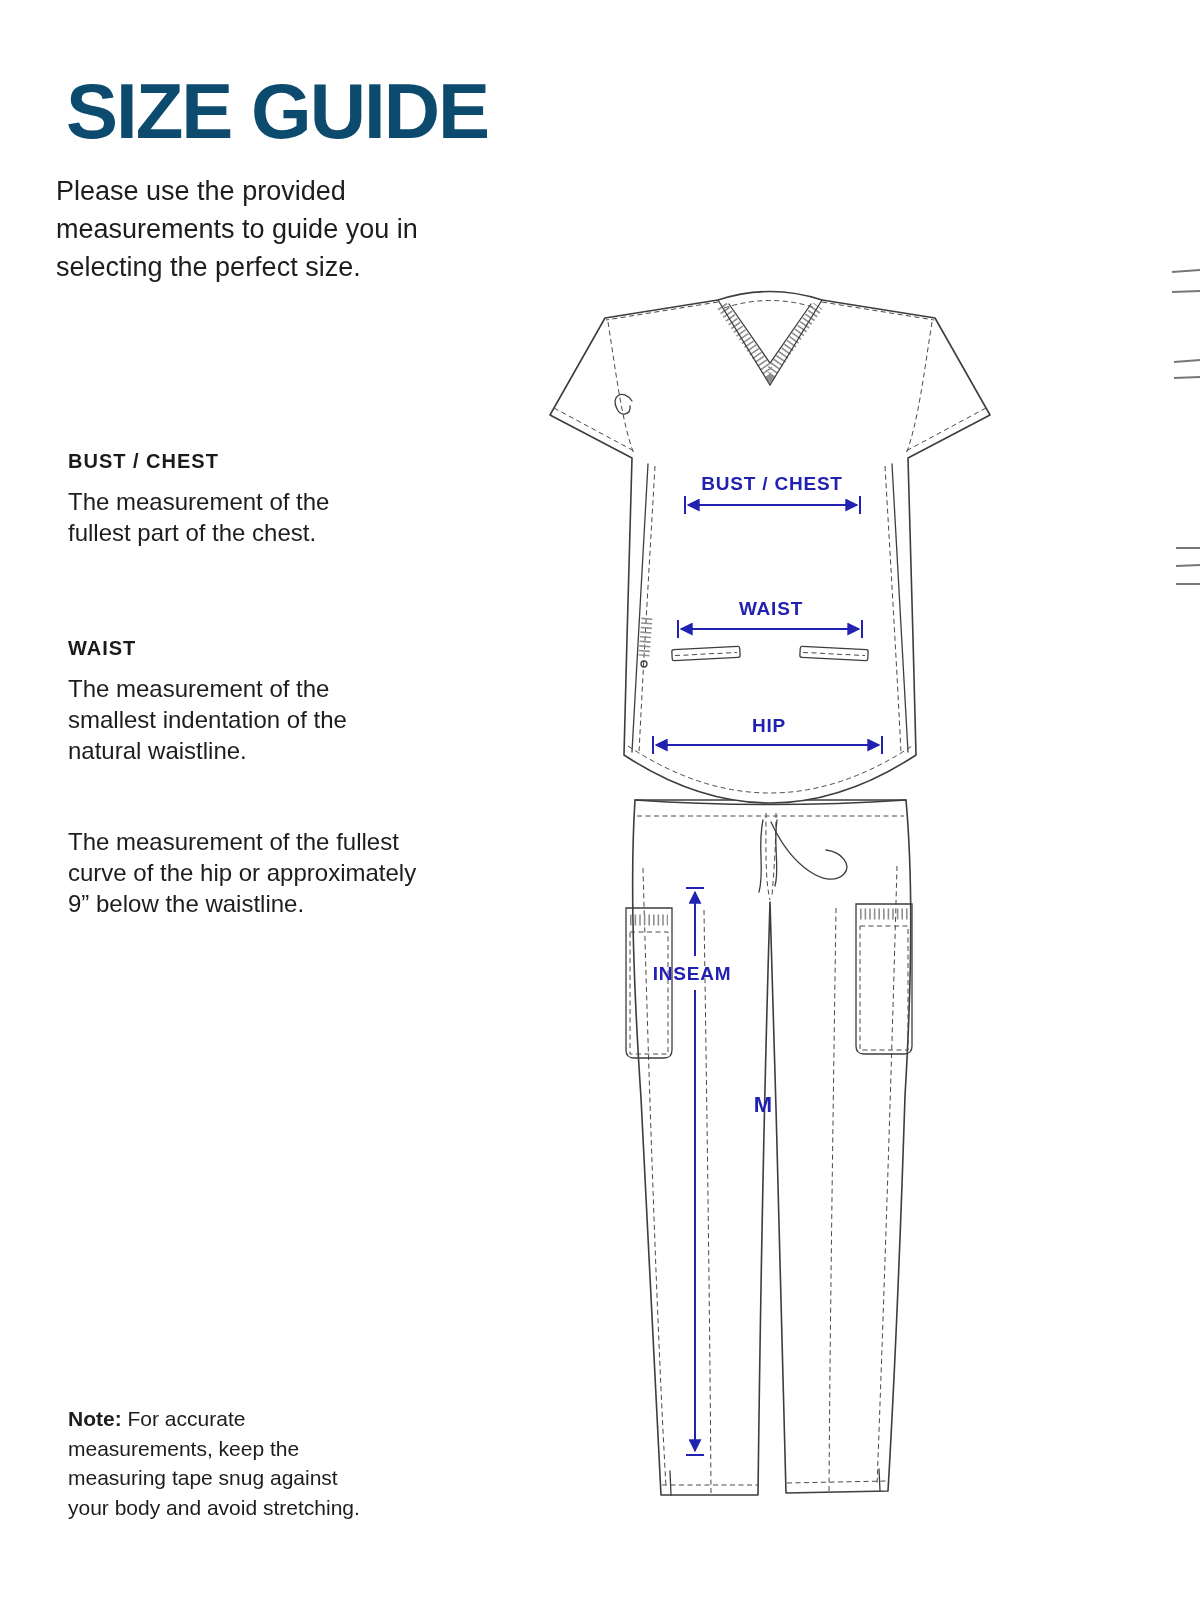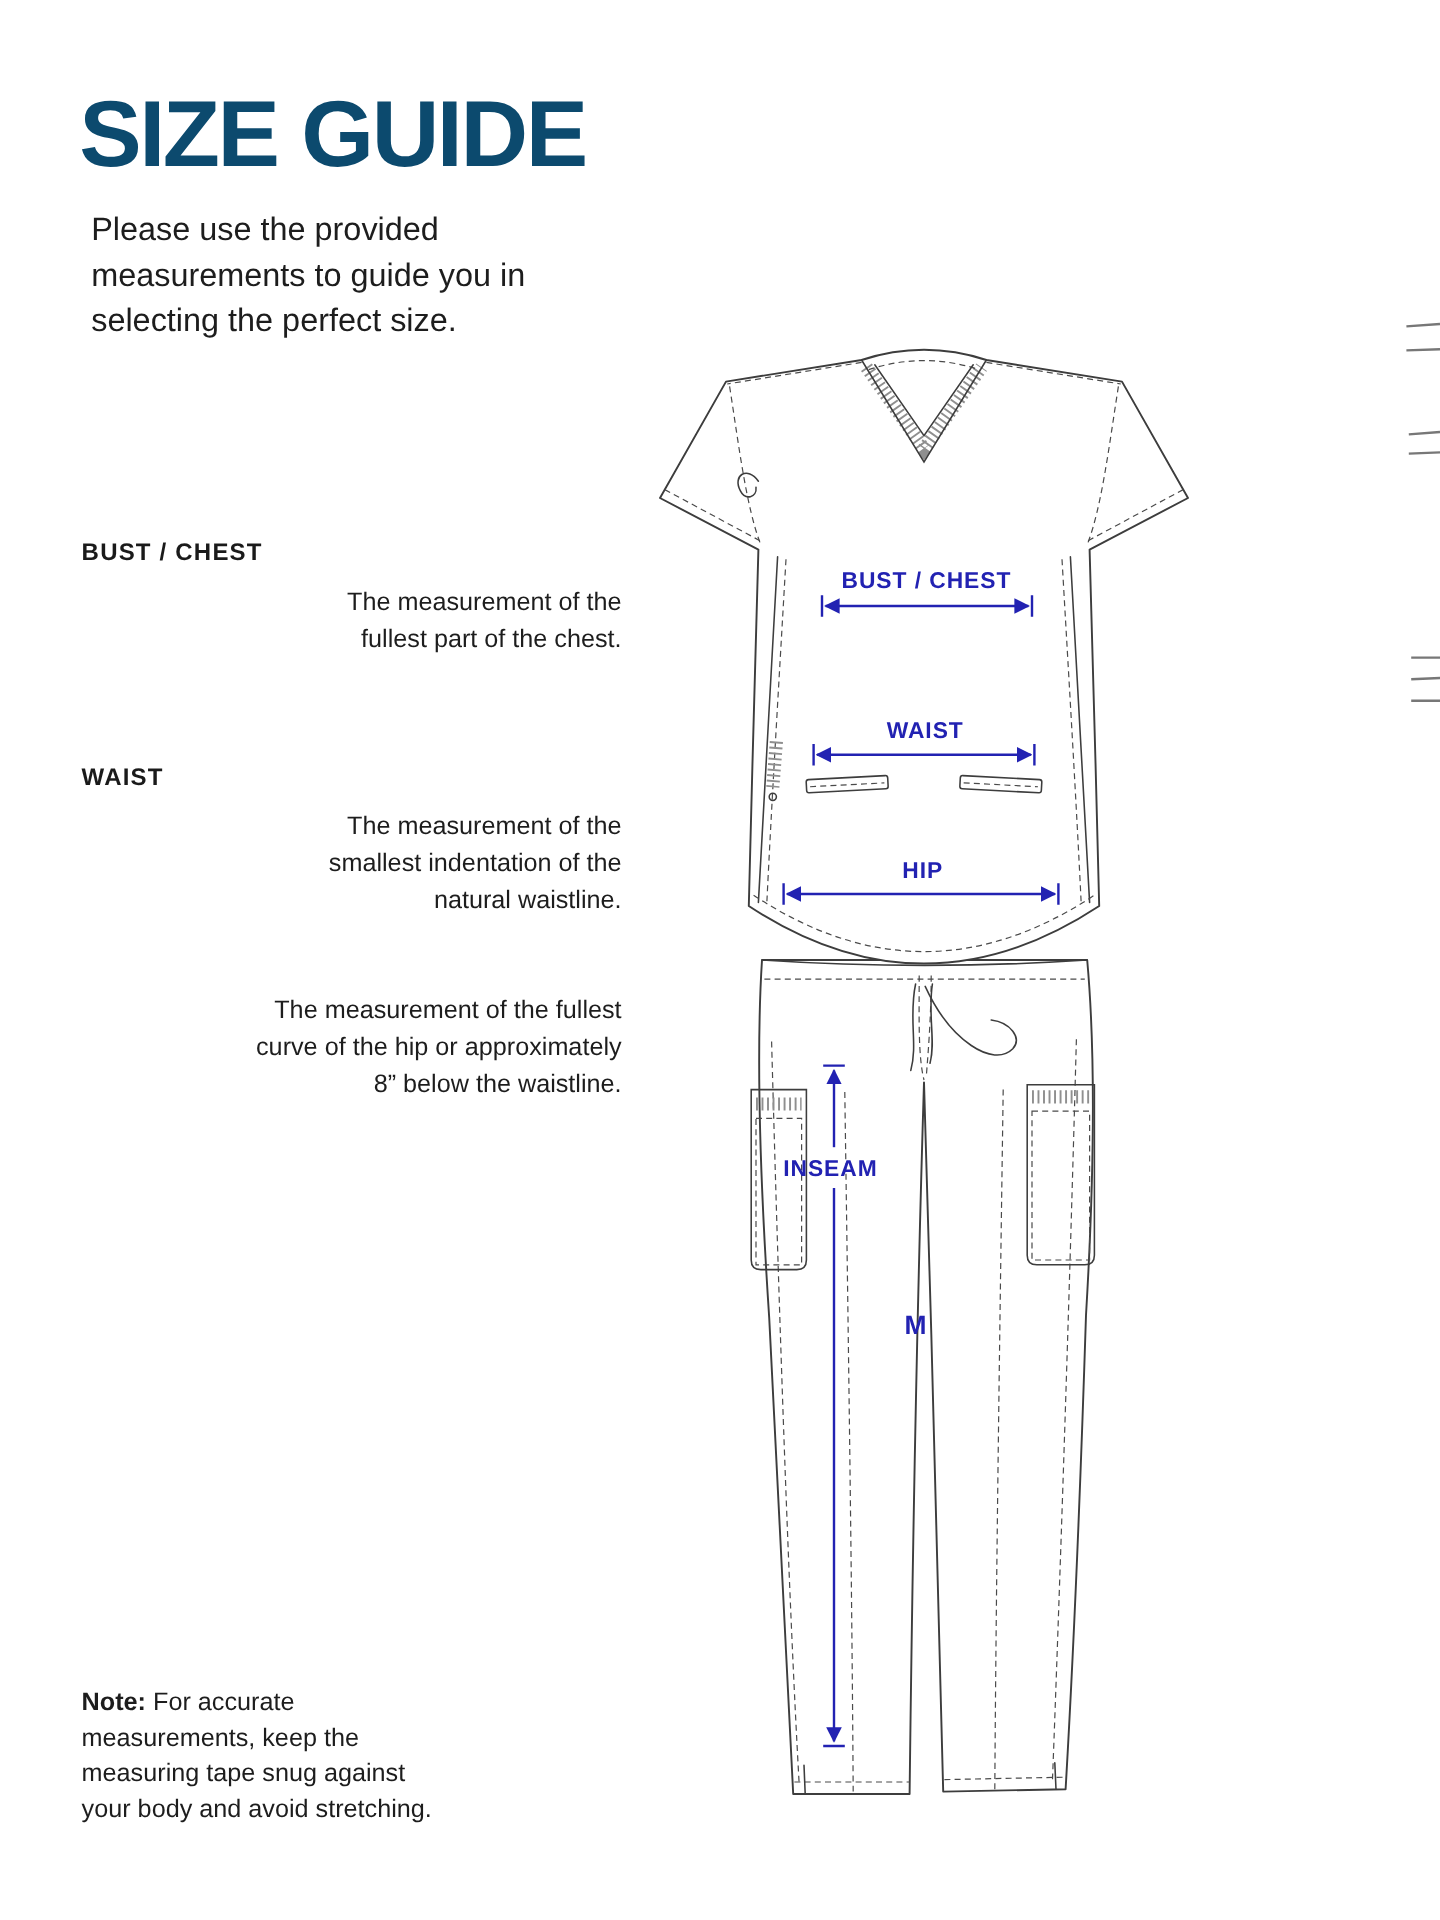--- a/index.html
+++ b/index.html
@@ -8,29 +8,29 @@
   body {
     width:1200px; height:1600px; position:relative; overflow:hidden;
     background:#ffffff; color:#1d1d1d;
     font-family:"Liberation Sans", sans-serif;
   }
   .title {
     position:absolute; left:66px; top:66px;
     font-size:78px; font-weight:700; letter-spacing:-2px; color:#0c4a6e;
   }
   .intro {
-    position:absolute; left:76px; top:172px; width:500px;
+    position:absolute; left:56px; top:172px; width:500px;
     font-size:27px; line-height:38px; white-space:pre-line;
   }
   .section { position:absolute; left:68px; width:450px; }
   .section h3 {
     margin:0 0 13px 0; font-size:20px; font-weight:700; letter-spacing:1px; color:#1a1a1a;
   }
   .section p {
-    margin:0; font-size:21px; line-height:31px; white-space:pre-line;text-align:right;
+    margin:0; font-size:24px; line-height:31px; white-space:pre-line;
   }
   .note { position:absolute; left:68px; top:1372px; width:460px;
     font-size:21px; line-height:29.5px;margin-top:32px; }
   .note b { font-weight:700; }
   .note span { white-space:pre-line; }
   .diagram { position:absolute; left:520px; top:268px; width:500px; height:1290px; }
   .edge-marks { position:absolute; left:1150px; top:258px; width:50px; height:360px; }
 
   
   .ol   { fill:#ffffff; stroke:var(--line); stroke-width:1.6; stroke-linejoin:round; }
@@ -63,21 +63,21 @@
 <div class="section" style="top:637px">
   <h3>WAIST</h3>
   <p>The measurement of the
 smallest indentation of the
 natural waistline.</p>
 </div>
 
 <div class="section" style="top:826px">
   <p>The measurement of the fullest
 curve of the hip or approximately
-8” below the waistline.</p>
+9” below the waistline.</p>
 </div>
 
 <div class="section" style="top:1030px">
 </div>
 
 <div class="note">
   <b>Note:</b>
   <span>For accurate
 measurements, keep the
 measuring tape snug against

